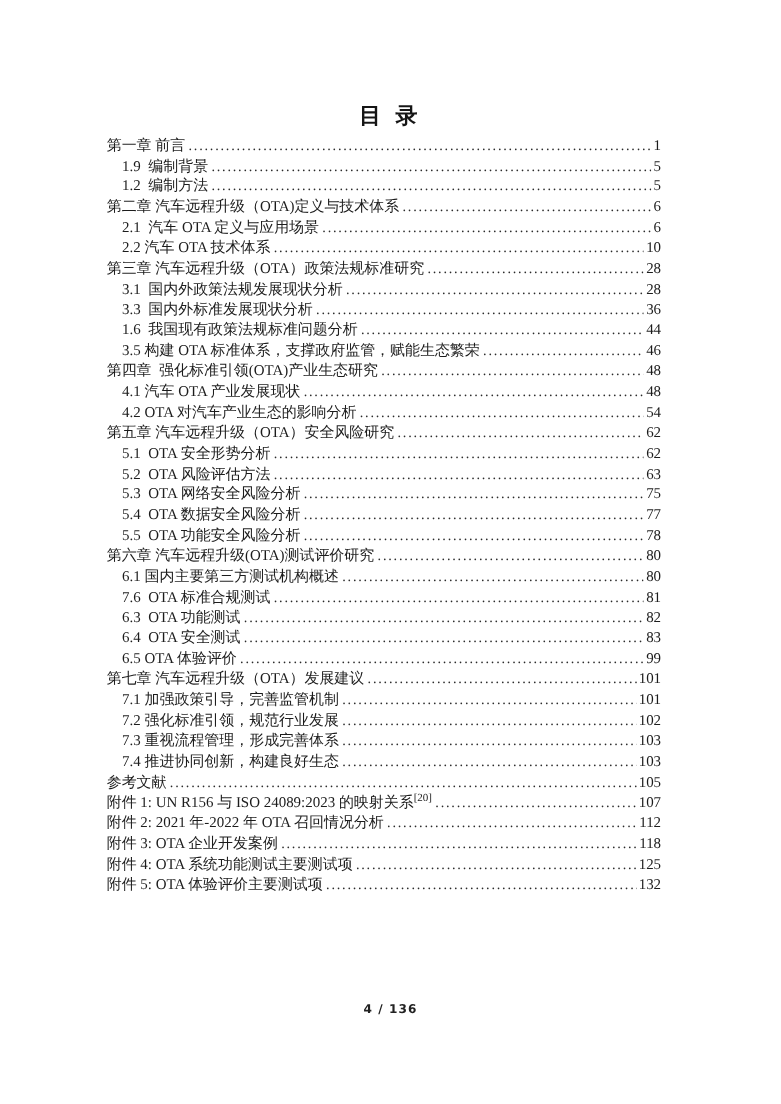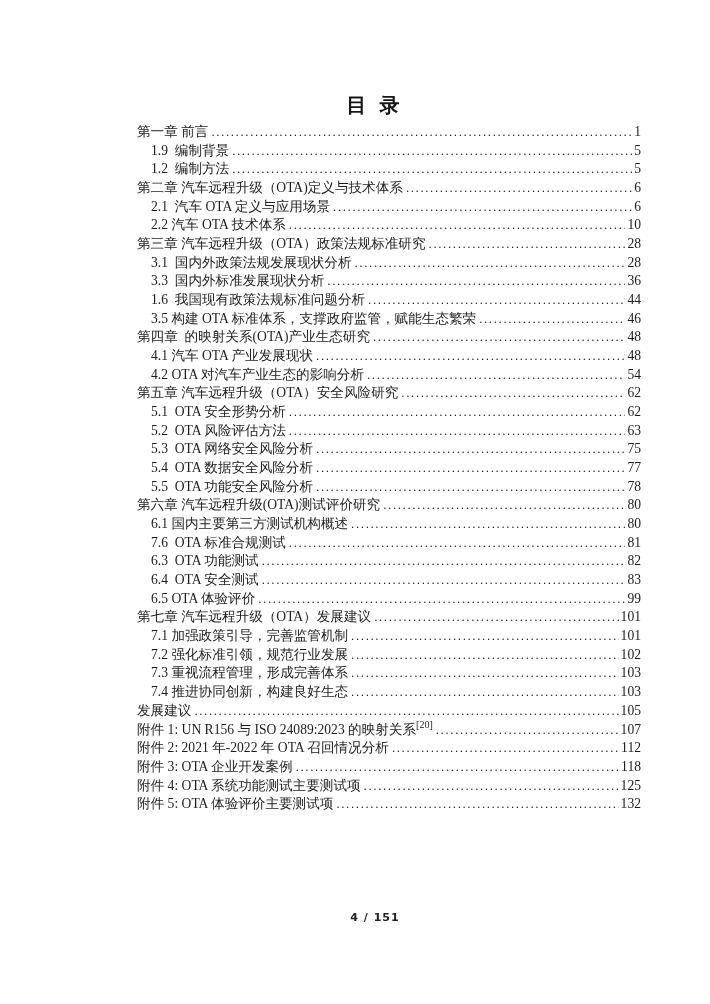--- a/index.html
+++ b/index.html
@@ -13,21 +13,20 @@
     height: 1004px;
     position: relative;
     font-family: "Liberation Serif", "DejaVu Serif", serif;
     color: #1c1c1c;
     overflow: hidden;
   }
   .page {
     position: absolute;
     inset: 0;
     background: #ffffff;
-    margin-left: 40px;
   }
   .doc-title {
     position: absolute;
     top: 92px;
     left: 0;
     width: 100%;
     margin: 0;
     text-align: center;
     font-size: 20px;
     font-weight: bold;
@@ -156,21 +155,21 @@
     <span class="toc-page">44</span>
   </div>
 
   <div class="toc-row indent">
     <span class="toc-text">3.5 构建 OTA 标准体系，支撑政府监管，赋能生态繁荣</span>
     <span class="toc-leader"></span>
     <span class="toc-page">46</span>
   </div>
 
   <div class="toc-row">
-    <span class="toc-text">第四章  的映射关系(OTA)产业生态研究</span>
+    <span class="toc-text">第四章  强化标准引领(OTA)产业生态研究</span>
     <span class="toc-leader"></span>
     <span class="toc-page">48</span>
   </div>
 
   <div class="toc-row indent">
     <span class="toc-text">4.1 汽车 OTA 产业发展现状</span>
     <span class="toc-leader"></span>
     <span class="toc-page">48</span>
   </div>
 
@@ -276,21 +275,21 @@
     <span class="toc-page">103</span>
   </div>
 
   <div class="toc-row indent">
     <span class="toc-text">7.4 推进协同创新，构建良好生态</span>
     <span class="toc-leader"></span>
     <span class="toc-page">103</span>
   </div>
 
   <div class="toc-row">
-    <span class="toc-text">发展建议</span>
+    <span class="toc-text">参考文献</span>
     <span class="toc-leader"></span>
     <span class="toc-page">105</span>
   </div>
 
   <div class="toc-row">
     <span class="toc-text">附件 1: UN R156 与 ISO 24089:2023 的映射关系<sup>[20]</sup></span>
     <span class="toc-leader"></span>
     <span class="toc-page">107</span>
   </div>
 
@@ -311,14 +310,14 @@
     <span class="toc-leader"></span>
     <span class="toc-page">125</span>
   </div>
 
   <div class="toc-row">
     <span class="toc-text">附件 5: OTA 体验评价主要测试项</span>
     <span class="toc-leader"></span>
     <span class="toc-page">132</span>
   </div>
 </div>
-  <div class="footer">4 / 151</div>
+  <div class="footer">4 / 136</div>
 </div>
 
 </body></html>

